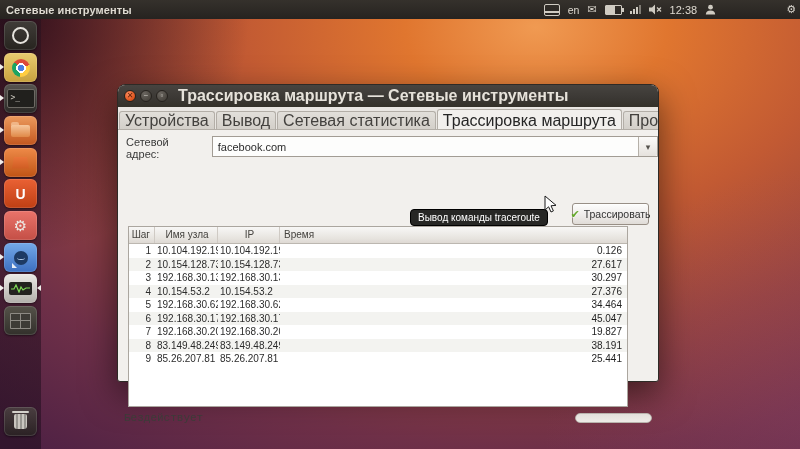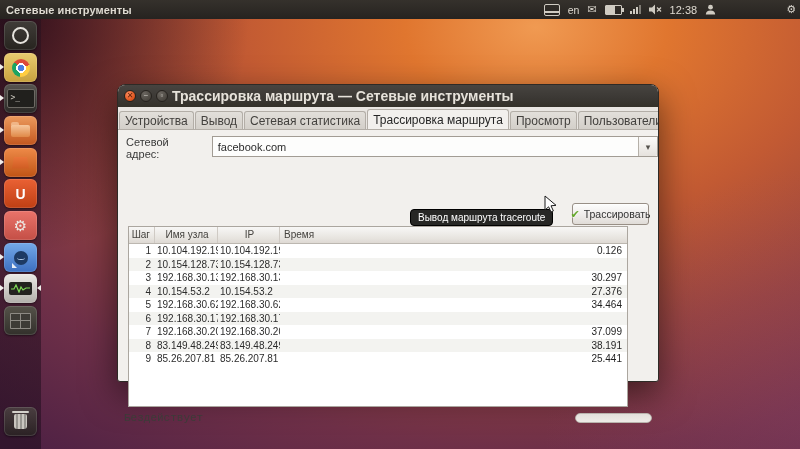--- a/index.html
+++ b/index.html
@@ -82,25 +82,25 @@
   
   .window{position:absolute;left:117px;top:84px;width:542px;height:298px;z-index:10;
     background:#f2f0ed;border:1px solid #2e2a26;border-radius:8px 8px 3px 3px;
     box-shadow:0 12px 34px rgba(0,0,0,.55);box-sizing:border-box;}
   .titlebar{height:22px;background:linear-gradient(#474440,#3b3834 60%,#343129);
     border-radius:7px 7px 0 0;display:flex;align-items:center;padding:0 6px;}
   .wbtn{width:12px;height:12px;border-radius:50%;margin-right:4px;display:flex;align-items:center;justify-content:center;
     font-size:8px;line-height:1;box-sizing:border-box;border:1px solid #26221e;}
   .wbtn.close{background:radial-gradient(circle at 35% 28%,#f9895c,#e2561f 65%,#b64012);color:#5c1d05;}
   .wbtn.min,.wbtn.max{background:radial-gradient(circle at 35% 28%,#6b6660,#4a4640 70%);color:#cdc9c2;}
-  .wtitle{color:#e6e2da;font-size:14px;font-weight:bold;white-space:nowrap;}
+  .wtitle{color:#e6e2da;font-size:16px;font-weight:bold;margin-left:6px;white-space:nowrap;}
 
   .tab-bar{height:22px;display:flex;align-items:flex-end;border-bottom:1px solid #b3aea7;
     padding:0 1px;overflow:hidden;background:#e9e6e2;}
-  .tab{height:18px;line-height:18px;padding:0 5px;font-size:12px;color:#43413e;white-space:nowrap;
+  .tab{height:18px;line-height:18px;padding:0 5px;font-size:16px;color:#43413e;white-space:nowrap;
     background:linear-gradient(#e2dfda,#d3cfc9);border:1px solid #b3aea7;border-bottom:none;
     border-radius:3px 3px 0 0;margin-right:1px;box-sizing:border-box;}
   .tab.active{height:21px;line-height:21px;background:#f2f0ed;color:#262626;margin-bottom:-1px;}
 
   .content{position:relative;width:100%;height:253px;}
   .addr-row{position:absolute;left:8px;top:6px;display:flex;align-items:flex-start;}
   .addr-label{font-size:11px;color:#3a3a3a;margin-right:7px;}
   .combo{width:448px;height:21px;background:#fdfdfc;border:1px solid #a29c94;border-radius:0;
     display:flex;align-items:center;box-sizing:border-box;}
   .combo-value{flex:1;font-size:11px;color:#2c2c2c;padding-left:5px;}
@@ -247,40 +247,41 @@
               <span>▾</span>
             </span>
         </div>
       </div>
 
       <div class="trace-btn">
         <span class="check">✔</span>
         <span>Трассировать</span>
       </div>
 
-      <div class="tooltip">Вывод маршрута traceroute</div>
+      <div class="tooltip">Вывод команды traceroute</div>
 
       <div class="table-wrap">
         <div class="thead">
             <span class="th c-step">Шаг</span>
             <span class="th c-name">Имя узла</span>
             <span class="th c-ip">IP</span>
             <span class="th c-time">Время</span>
           </div>
         <div>
             <div class="trow">
               <span class="cell c-step">1</span>
               <span class="cell c-name">10.104.192.19</span>
               <span class="cell c-ip">10.104.192.19</span>
               <span class="cell c-time">0.126</span>
             </div>
             <div class="trow alt">
               <span class="cell c-step">2</span>
               <span class="cell c-name">10.154.128.73</span>
               <span class="cell c-ip">10.154.128.73</span>
+              <span class="cell c-time">27.617</span>
             </div>
             <div class="trow">
               <span class="cell c-step">3</span>
               <span class="cell c-name">192.168.30.130</span>
               <span class="cell c-ip">192.168.30.130</span>
               <span class="cell c-time">30.297</span>
             </div>
             <div class="trow alt">
               <span class="cell c-step">4</span>
               <span class="cell c-name">10.154.53.2</span>
@@ -290,26 +291,27 @@
             <div class="trow">
               <span class="cell c-step">5</span>
               <span class="cell c-name">192.168.30.62</span>
               <span class="cell c-ip">192.168.30.62</span>
               <span class="cell c-time">34.464</span>
             </div>
             <div class="trow alt">
               <span class="cell c-step">6</span>
               <span class="cell c-name">192.168.30.170</span>
               <span class="cell c-ip">192.168.30.170</span>
+              <span class="cell c-time">45.047</span>
             </div>
             <div class="trow">
               <span class="cell c-step">7</span>
               <span class="cell c-name">192.168.30.209</span>
               <span class="cell c-ip">192.168.30.209</span>
-              <span class="cell c-time">37.099</span>
+              <span class="cell c-time">19.827</span>
             </div>
             <div class="trow alt">
               <span class="cell c-step">8</span>
               <span class="cell c-name">83.149.48.249</span>
               <span class="cell c-ip">83.149.48.249</span>
               <span class="cell c-time">38.191</span>
             </div>
             <div class="trow">
               <span class="cell c-step">9</span>
               <span class="cell c-name">85.26.207.81</span>

